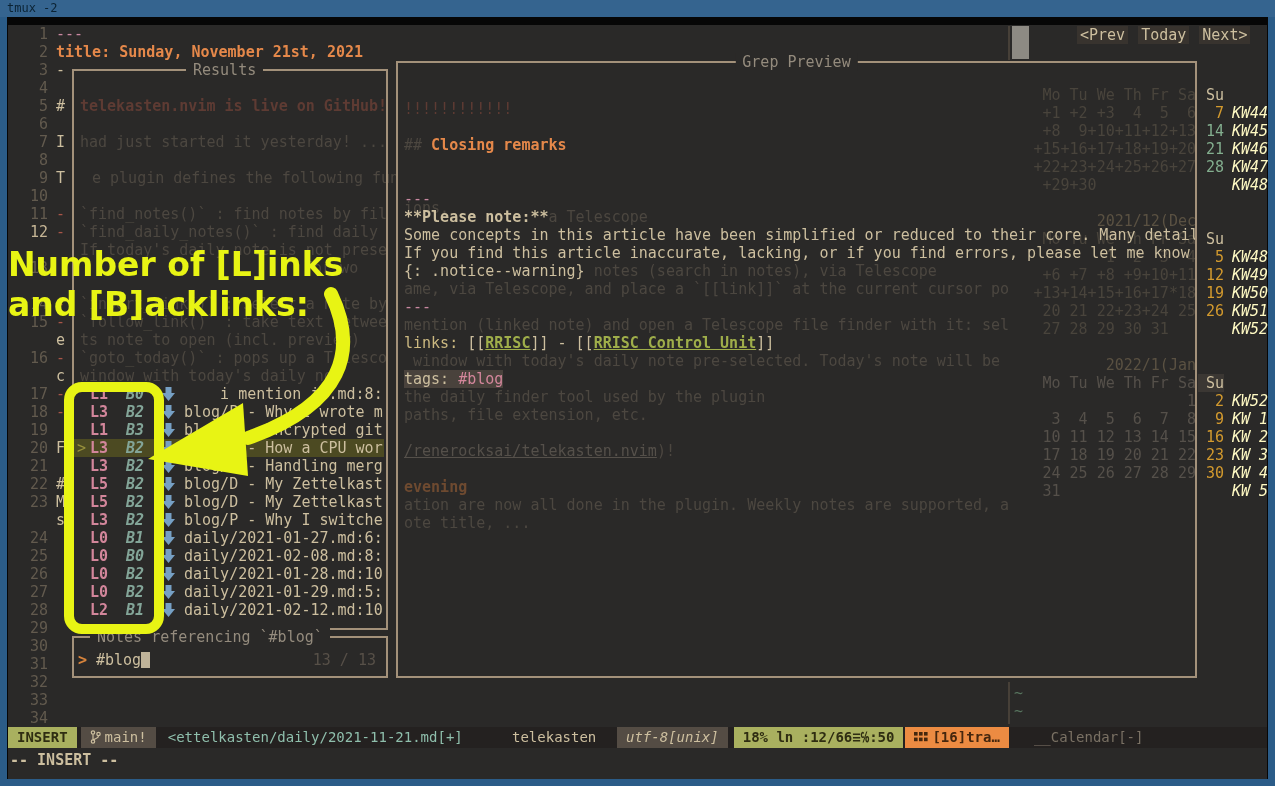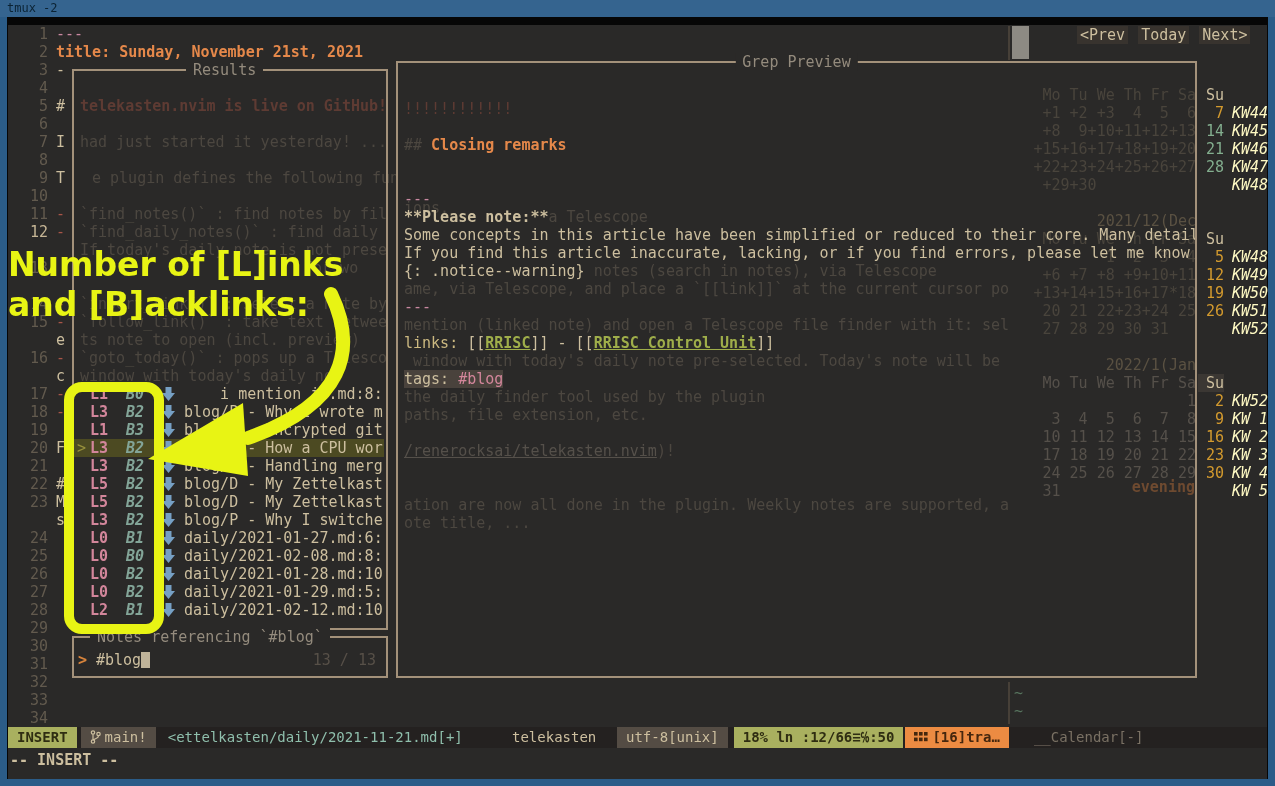--- a/index.html
+++ b/index.html
@@ -64,21 +64,21 @@
   .pr-counter{right:8px;color:#575048;}
   
   #statusline{position:absolute;left:8px;top:727px;width:1259px;height:21px;background:#242120;z-index:25;
               font-size:14px;line-height:21px;}
   .seg{display:inline-block;height:21px;padding:0 9px;vertical-align:top;white-space:pre;}
   .seg-mode{background:#a9b05f;color:#2f2d12;font-weight:bold;}
   .seg-branch{background:#544c44;color:#cdbf9f;margin-left:4px;}
   .seg-file{color:#8fbfac;padding:0 12px;}
   .sl-center{position:absolute;left:504px;top:0;color:#cdbf9f;white-space:pre;}
   .sl-right{position:absolute;left:609px;top:0;display:flex;}
-  .seg-enc{background:#544c44;color:#cdbf9f;margin-right:6px;}
+  .seg-enc{background:#544c44;color:#cdbf9f;margin-right:6px;font-style:italic;}
   .seg-pos{background:#a9b05f;color:#2f2d12;font-weight:bold;}
   .seg-tab{background:#ec8b42;color:#45270e;font-weight:bold;margin-left:2px;}
   .seg-cal{color:#7a7164;margin-left:16px;white-space:pre;}
   #msgline{position:absolute;left:10px;top:751px;color:#cdbf9f;font-weight:bold;z-index:25;white-space:pre;}
   
   .ann{position:absolute;left:8px;color:#e8f414;font-family:"DejaVu Sans","Liberation Sans",sans-serif;
        font-weight:bold;font-size:33px;line-height:38px;z-index:40;white-space:pre;}
   #ann-box{position:absolute;left:64px;top:382px;width:100px;height:252px;border:10px solid #e8f414;
            border-radius:18px;box-sizing:border-box;z-index:38;}
   #ann-arrow{position:absolute;left:0;top:0;z-index:39;pointer-events:none;}
@@ -343,21 +343,21 @@
     <div class="prow" style="top: 262px;"><span class="p-fg">{: .notice--warning}</span><span class="p-dim"> notes (search in notes), via Telescope</span></div>
     <div class="prow" style="top: 280px;"><span class="p-dim">ame, via Telescope, and place a `[[link]]` at the current cursor po</span></div>
     <div class="prow" style="top: 298px;"><span class="p-pink">---</span></div>
     <div class="prow" style="top: 316px;"><span class="p-dim">mention (linked note) and open a Telescope file finder with it: sel</span></div>
     <div class="prow" style="top: 334px;"><span class="p-linkkey">links: </span><span class="p-fg">[[</span><span class="p-greenu">RRISC</span><span class="p-fg">]] - [[</span><span class="p-greenu">RRISC Control Unit</span><span class="p-fg">]]</span></div>
     <div class="prow" style="top: 352px;"><span class="p-dim"> window with today's daily note pre-selected. Today's note will be</span></div>
     <div class="prow" style="top: 370px;"><span class="p-taga">tags: </span><span class="p-tagb">#blog</span></div>
     <div class="prow" style="top: 388px;"><span class="p-dim">the daily finder tool used by the plugin</span></div>
     <div class="prow" style="top: 406px;"><span class="p-dim">paths, file extension, etc.</span></div>
     <div class="prow" style="top: 442px;"><span class="p-dimlink">/renerocksai/telekasten.nvim</span><span class="p-dim">)!</span></div>
-    <div class="prow" style="top: 478px; text-align: right;"><span class="p-dimorangeb">evening</span></div>
+    <div class="prow" style="top: 478px;"><span class="p-dimorangeb">evening</span></div>
     <div class="prow" style="top: 496px;"><span class="p-dim">ation are now all done in the plugin. Weekly notes are supported, a</span></div>
     <div class="prow" style="top: 514px;"><span class="p-dim">ote title, ...</span></div>
     <div class="row calright c-dim" style="top: 86px;">Mo Tu We Th Fr Sa</div>
     <div class="row c-suh" style="left: 1198px; top: 86px; width: 26px; text-align: right;">Su</div>
     <div class="row calright c-dim" style="top: 104px;">+1 +2 +3  4  5  6</div>
     <div class="row c-suy" style="left: 1198px; top: 104px; width: 26px; text-align: right;">7</div>
     <div class="row c-kw" style="left: 1232px; top: 104px; width: 40px;">KW44</div>
     <div class="row calright c-dim" style="top: 122px;">+8  9+10+11+12+13</div>
     <div class="row c-sut" style="left: 1198px; top: 122px; width: 26px; text-align: right;">14</div>
     <div class="row c-kw" style="left: 1232px; top: 122px; width: 40px;">KW45</div>

